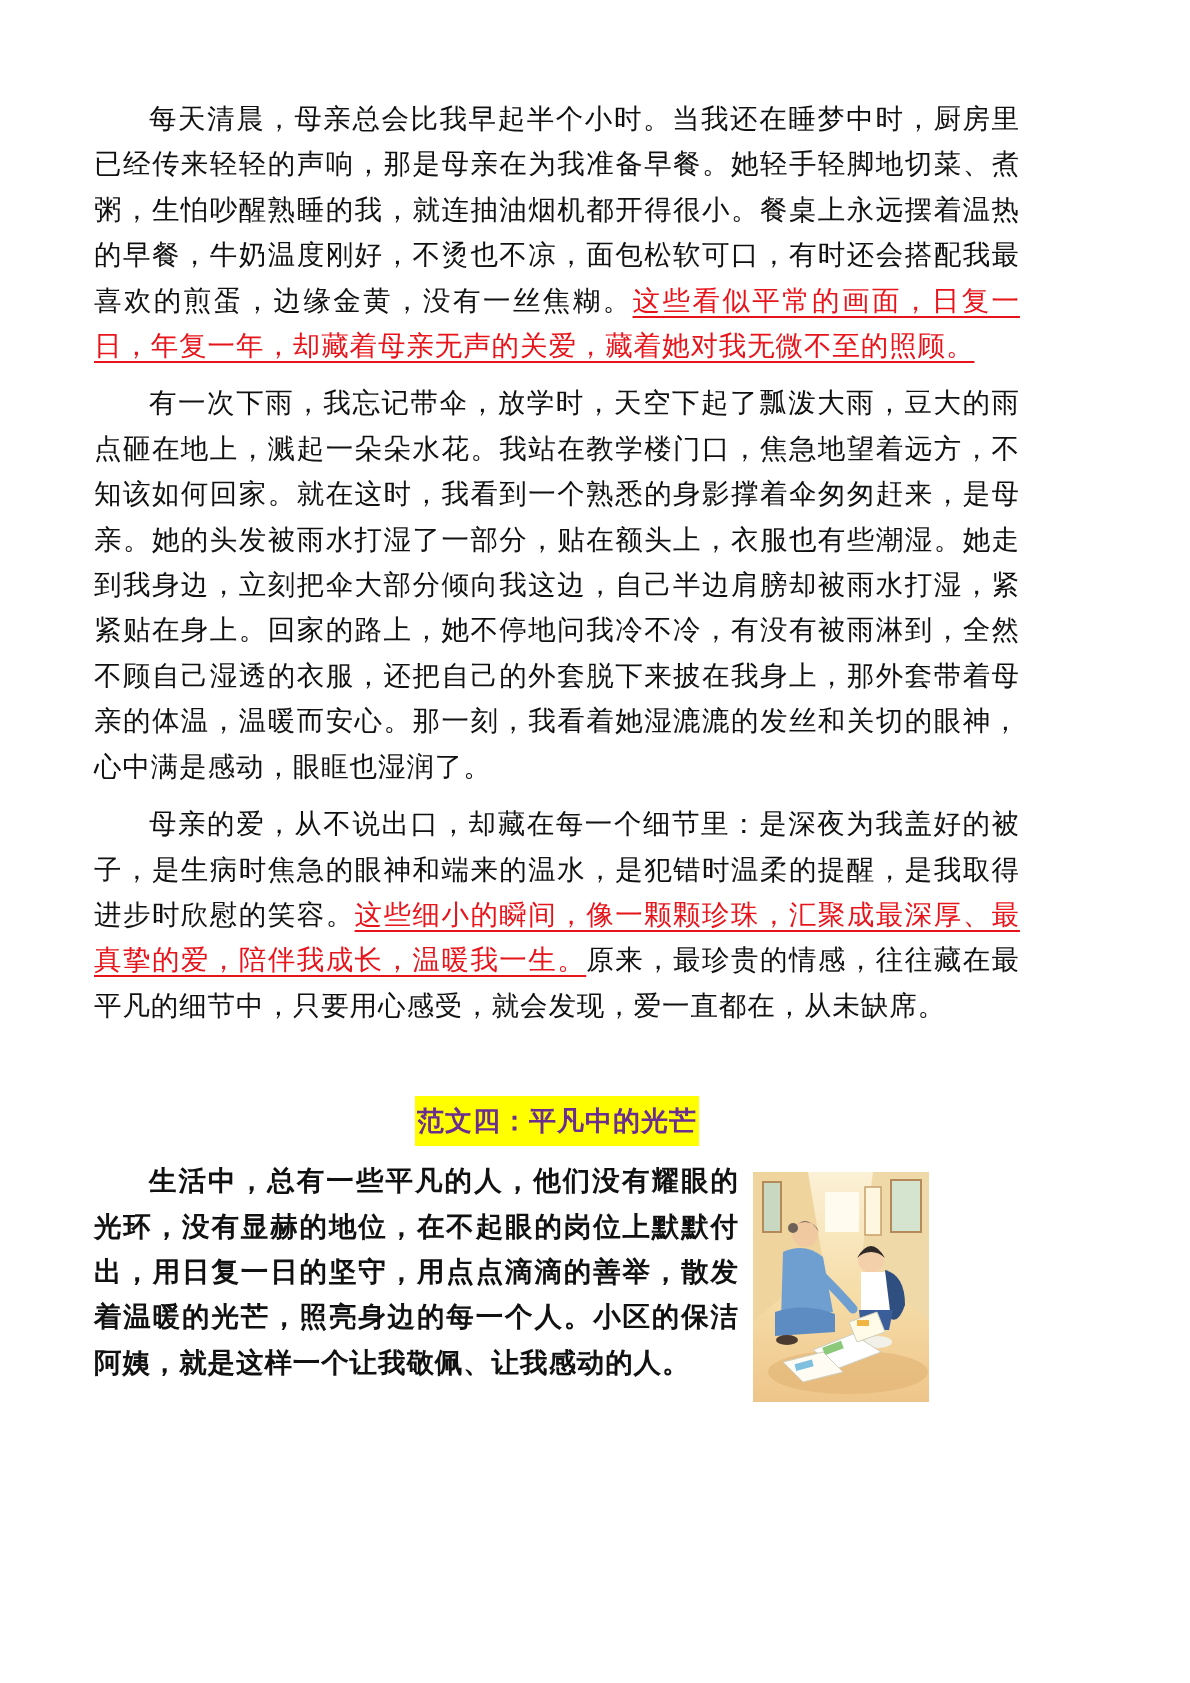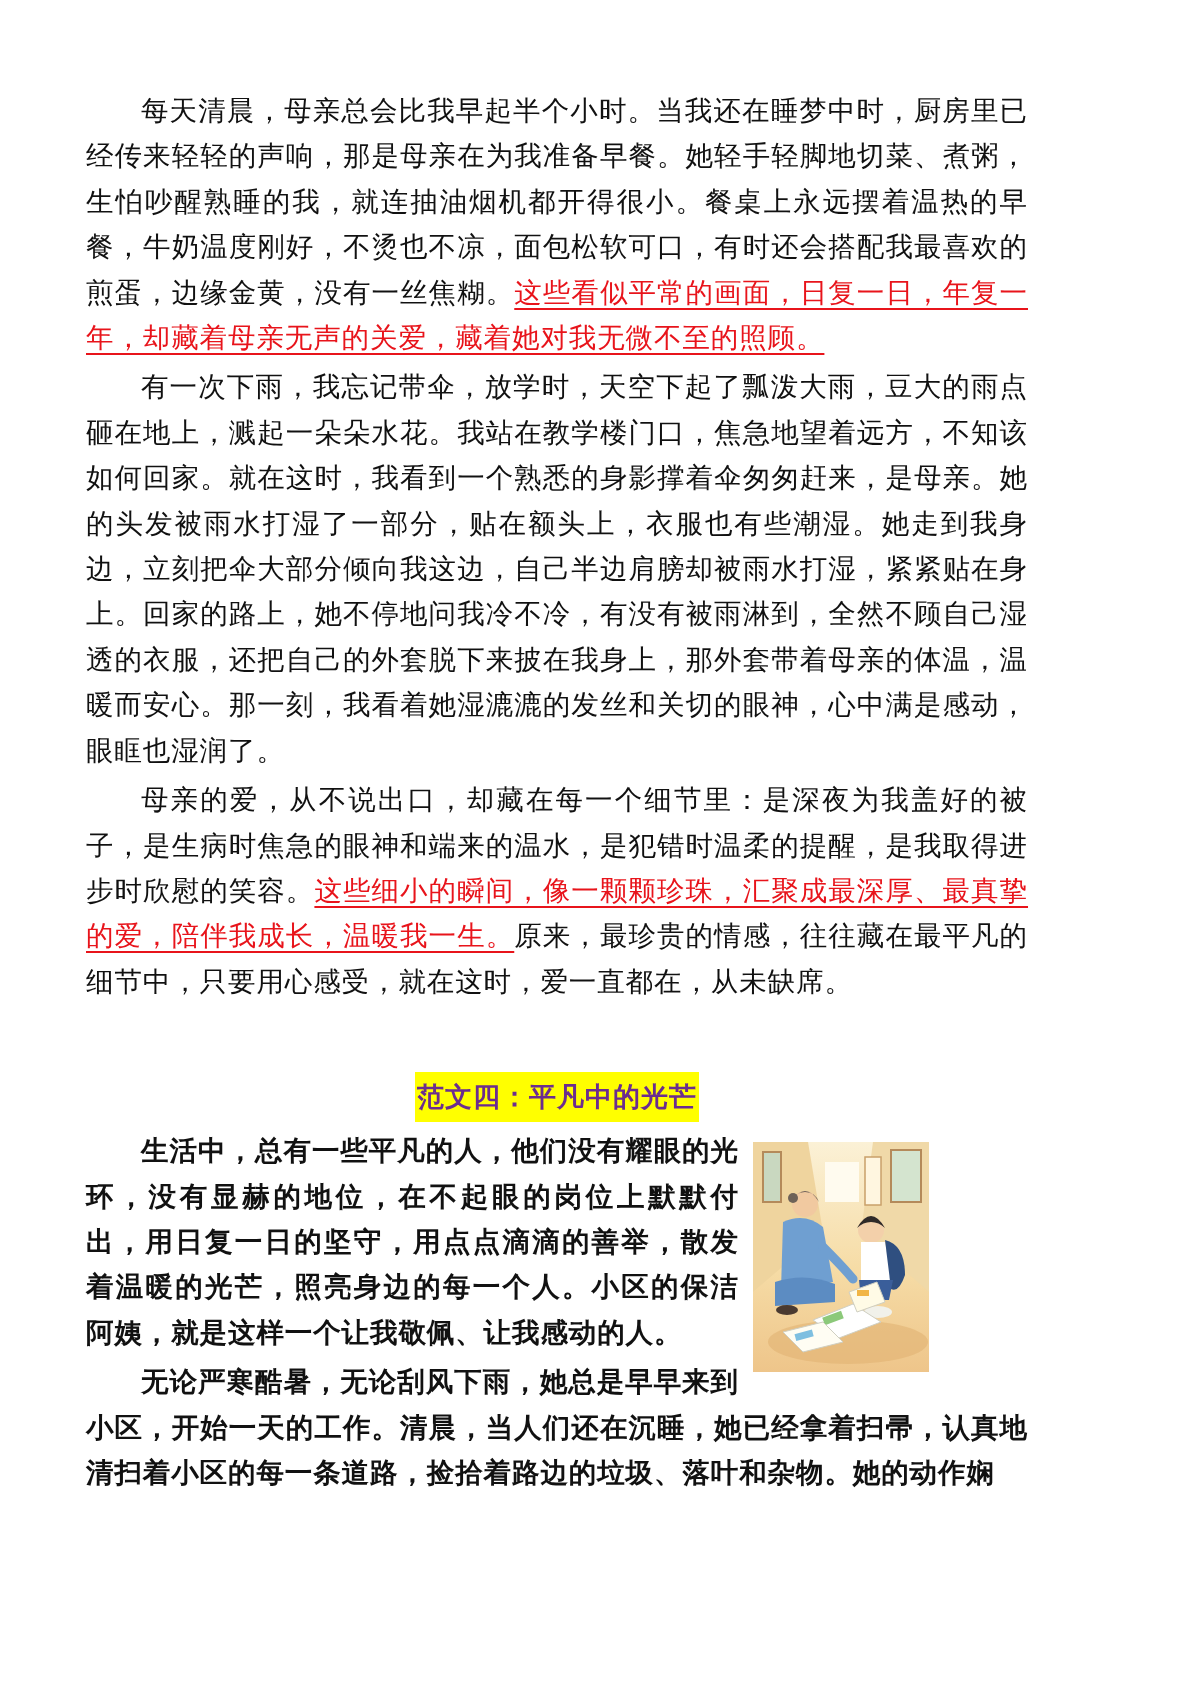--- a/index.html
+++ b/index.html
@@ -3,21 +3,21 @@
   <meta charset="utf-8">
   <style>
     html, body { margin: 0; padding: 0; background: #ffffff; }
     body { width: 1190px; height: 1683px; position: relative; overflow: hidden; }
     .page {
       position: absolute; left: 82px; top: 84px; width: 950px;
       font-family: "DejaVu Serif", "Liberation Serif", serif;
       font-size: 27.5px; line-height: 45.4px; color: #111111;
       letter-spacing: 0.9px;
     }
-    .para { margin: 4px; text-indent: 2em; text-align: justify; text-justify: inter-character; }
+    .para { margin: 12px; text-indent: 2em; text-align: justify; text-justify: inter-character; }
     .red { color: #e8141b; text-decoration: underline; text-decoration-color: #e8141b; text-underline-offset: 6px; text-decoration-thickness: 2px; }
     .title-wrap { text-align: center; margin-top: 68px; margin-bottom: 6px; height: 50px; }
     .title {
       display: inline-block; background: #ffff00; color: #6b2d8f;
       font-family: "DejaVu Sans", "Liberation Sans", sans-serif;
       font-weight: bold; font-size: 27px; line-height: 50px; padding: 0 2px; letter-spacing: 1px;
     }
     .wrap-section { position: relative; font-weight: bold; }
     .illustration {
       float: right; width: 176px; height: 230px; margin: 14px 103px 0 14px;
@@ -27,21 +27,21 @@
   </style>
 </head>
 <body>
 
 <div class="page">
 
   <p class="para"><span>每天清晨，母亲总会比我早起半个小时。当我还在睡梦中时，厨房里已经传来轻轻的声响，那是母亲在为我准备早餐。她轻手轻脚地切菜、煮粥，生怕吵醒熟睡的我，就连抽油烟机都开得很小。餐桌上永远摆着温热的早餐，牛奶温度刚好，不烫也不凉，面包松软可口，有时还会搭配我最喜欢的煎蛋，边缘金黄，没有一丝焦糊。</span><span class="red">这些看似平常的画面，日复一日，年复一年，却藏着母亲无声的关爱，藏着她对我无微不至的照顾。</span></p>
 
   <p class="para"><span>有一次下雨，我忘记带伞，放学时，天空下起了瓢泼大雨，豆大的雨点砸在地上，溅起一朵朵水花。我站在教学楼门口，焦急地望着远方，不知该如何回家。就在这时，我看到一个熟悉的身影撑着伞匆匆赶来，是母亲。她的头发被雨水打湿了一部分，贴在额头上，衣服也有些潮湿。她走到我身边，立刻把伞大部分倾向我这边，自己半边肩膀却被雨水打湿，紧紧贴在身上。回家的路上，她不停地问我冷不冷，有没有被雨淋到，全然不顾自己湿透的衣服，还把自己的外套脱下来披在我身上，那外套带着母亲的体温，温暖而安心。那一刻，我看着她湿漉漉的发丝和关切的眼神，心中满是感动，眼眶也湿润了。</span></p>
 
-  <p class="para"><span>母亲的爱，从不说出口，却藏在每一个细节里：是深夜为我盖好的被子，是生病时焦急的眼神和端来的温水，是犯错时温柔的提醒，是我取得进步时欣慰的笑容。</span><span class="red">这些细小的瞬间，像一颗颗珍珠，汇聚成最深厚、最真挚的爱，陪伴我成长，温暖我一生。</span><span>原来，最珍贵的情感，往往藏在最平凡的细节中，只要用心感受，就在这时，爱一直都在，从未缺席。</span></p>
+  <p class="para"><span>母亲的爱，从不说出口，却藏在每一个细节里：是深夜为我盖好的被子，是生病时焦急的眼神和端来的温水，是犯错时温柔的提醒，是我取得进步时欣慰的笑容。</span><span class="red">这些细小的瞬间，像一颗颗珍珠，汇聚成最深厚、最真挚的爱，陪伴我成长，温暖我一生。</span><span>原来，最珍贵的情感，往往藏在最平凡的细节中，只要用心感受，就会发现，爱一直都在，从未缺席。</span></p>
 
   <div class="title-wrap">
     <span class="title">范文四：平凡中的光芒</span>
   </div>
 
   <div class="wrap-section">
     <div class="illustration">
       <svg width="176" height="230" viewBox="0 0 176 230">
         <defs>
           <linearGradient id="bg" x1="0" y1="0" x2="0" y2="1">
@@ -78,16 +78,15 @@
 
         <polygon points="60,178 100,162 128,180 86,196" fill="#ffffff" stroke="#cfcfc2"></polygon>
         <rect x="70" y="172" width="20" height="8" fill="#8cc97a" transform="rotate(-20 80 176)"></rect>
         <polygon points="30,190 70,180 90,200 50,210" fill="#fffdf3" stroke="#cfcfc2"></polygon>
         <rect x="42" y="190" width="18" height="7" fill="#7fbfe0" transform="rotate(-15 50 193)"></rect>
         <polygon points="96,150 124,140 132,160 104,170" fill="#fffbe6" stroke="#cfcfc2"></polygon>
         <rect x="104" y="148" width="12" height="6" fill="#f1b545"></rect>
       </svg>
     </div>
     <p class="para"><span>生活中，总有一些平凡的人，他们没有耀眼的光环，没有显赫的地位，在不起眼的岗位上默默付出，用日复一日的坚守，用点点滴滴的善举，散发着温暖的光芒，照亮身边的每一个人。小区的保洁阿姨，就是这样一个让我敬佩、让我感动的人。</span></p>
-    <p class="para"><span>无论严寒酷暑，无论刮风下雨，她总是早早来到小区，开始一天的工作。清晨，当人们还在沉睡，她已经拿着扫帚，认真地清扫着小区的每一条道路，捡拾着路边的垃圾、落叶和杂物。她的动作娴</span></p>
   </div>
 
 </div>
 
 </body></html>

